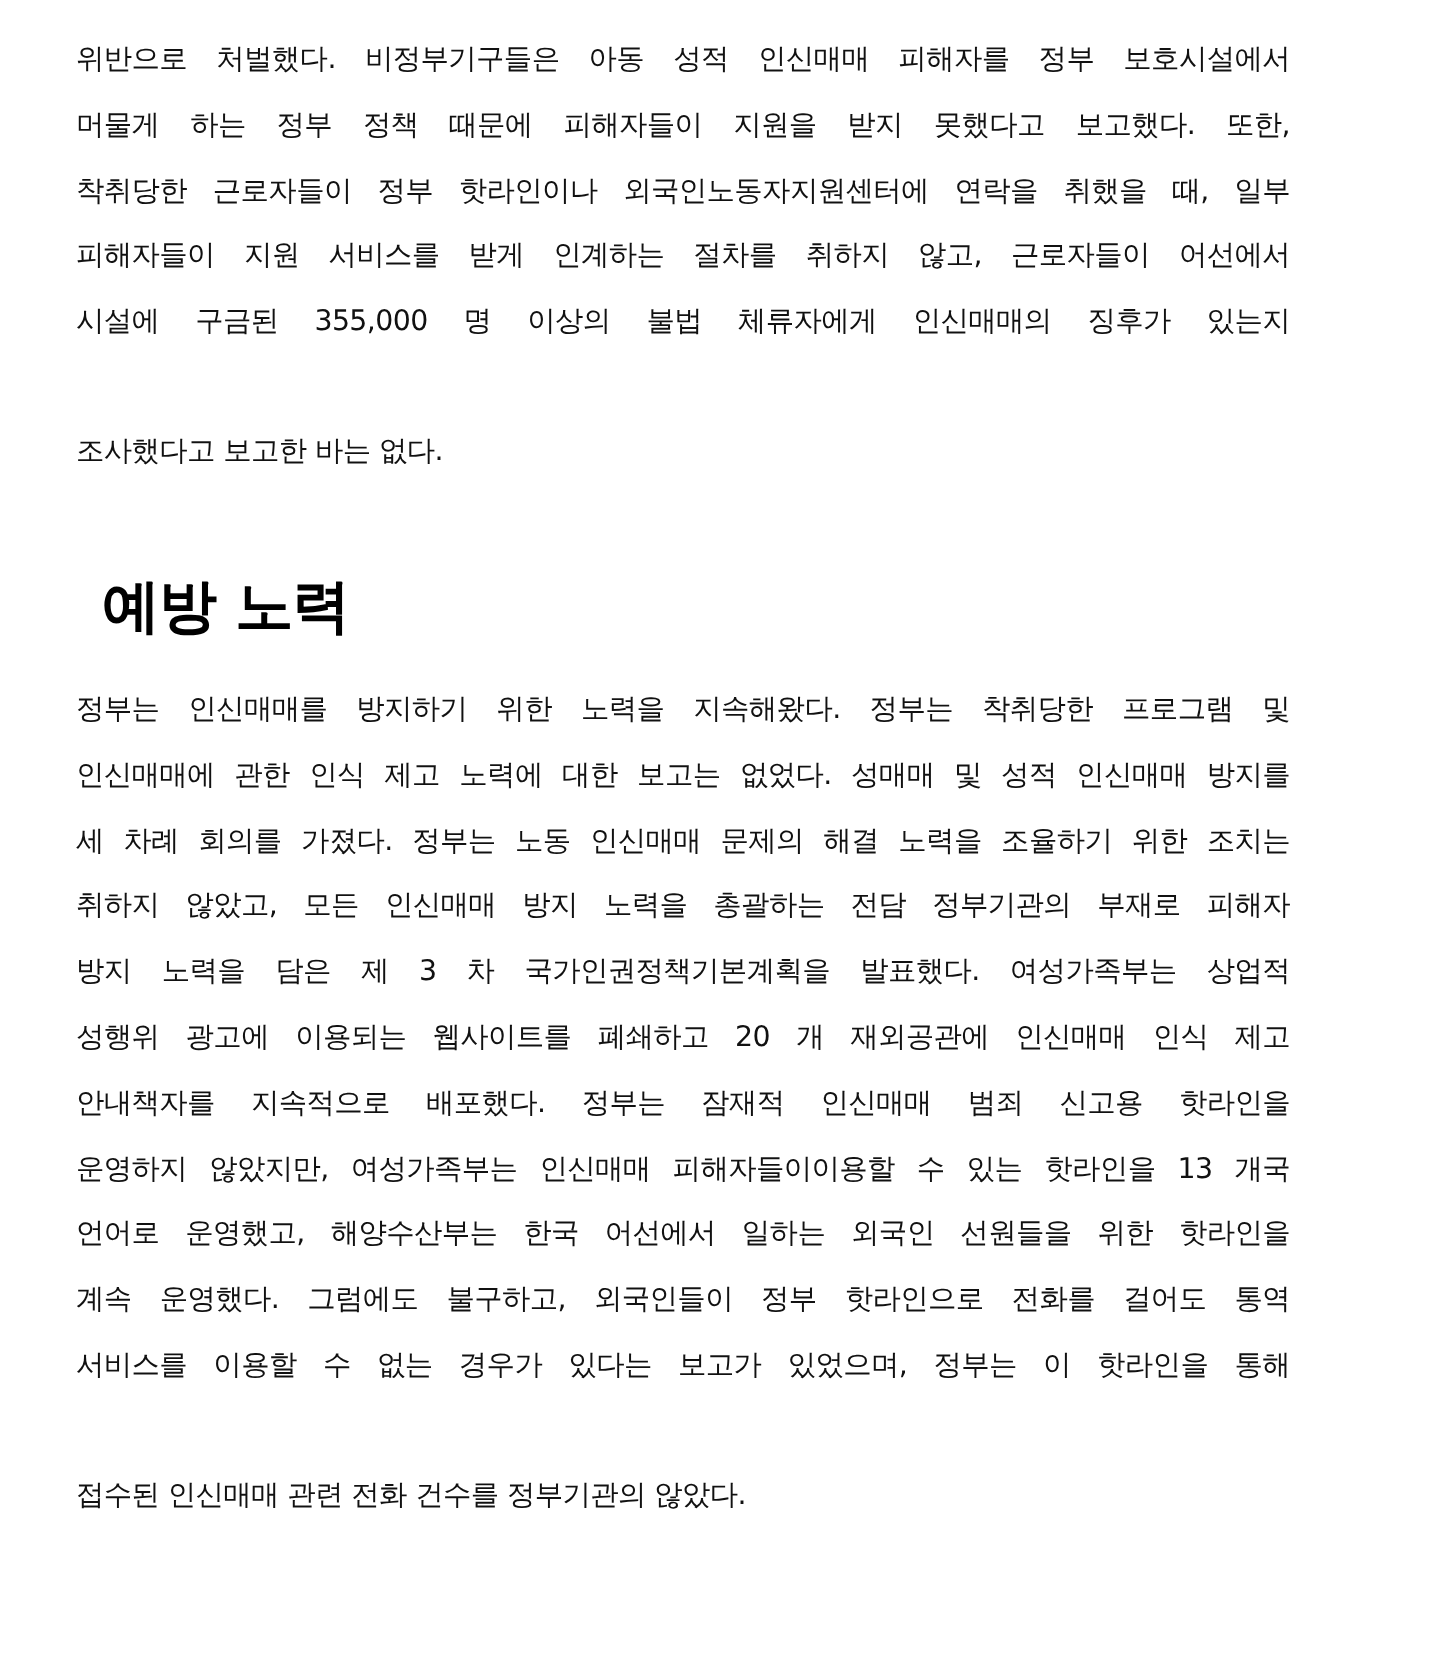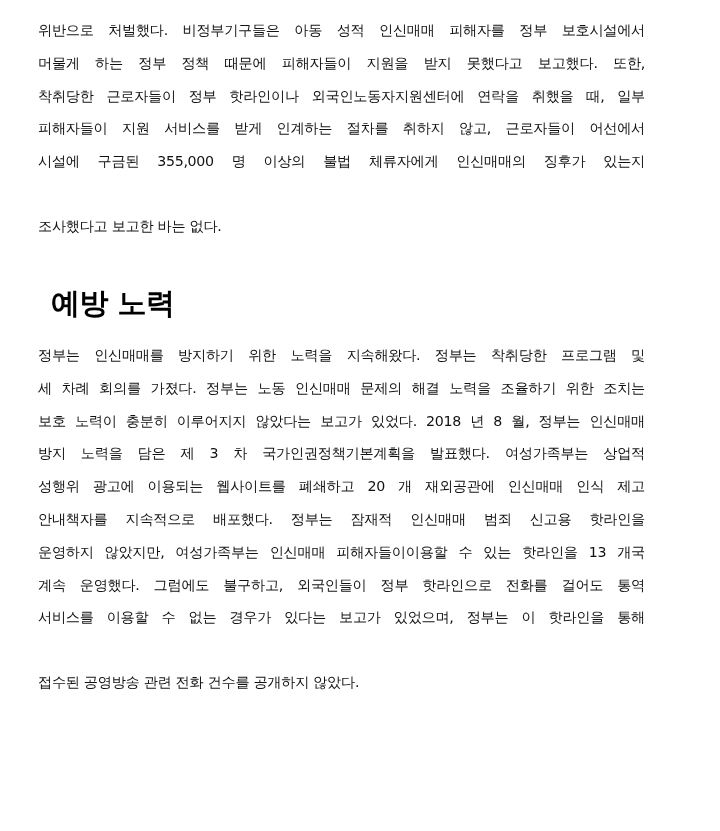--- a/index.html
+++ b/index.html
@@ -62,24 +62,26 @@
     <div class="line">착취당한 근로자들이 정부 핫라인이나 외국인노동자지원센터에 연락을 취했을 때, 일부</div>
     <div class="line">피해자들이 지원 서비스를 받게 인계하는 절차를 취하지 않고, 근로자들이 어선에서</div>
     <div class="line">시설에 구금된 355,000 명 이상의 불법 체류자에게 인신매매의 징후가 있는지</div>
     <div class="line last">조사했다고 보고한 바는 없다.</div>
   </div>
 
   <div class="heading">예방 노력</div>
 
   <div class="para" style="top:339px;">
     <div class="line">정부는 인신매매를 방지하기 위한 노력을 지속해왔다. 정부는 착취당한 프로그램 및</div>
+    <div class="line">인신매매에 관한 인식 제고 노력에 대한 보고는 없었다. 성매매 및 성적 인신매매 방지를</div>
     <div class="line">세 차례 회의를 가졌다. 정부는 노동 인신매매 문제의 해결 노력을 조율하기 위한 조치는</div>
-    <div class="line">보호 노력이 충분히 이루어지지 않았다는 보고가 있었다. 2018 년 8 월, 정부는 인신매매</div>
+    <div class="line">취하지 않았고, 모든 인신매매 방지 노력을 총괄하는 전담 정부기관의 부재로 피해자</div>
     <div class="line">방지 노력을 담은 제 3 차 국가인권정책기본계획을 발표했다. 여성가족부는 상업적</div>
     <div class="line">성행위 광고에 이용되는 웹사이트를 폐쇄하고 20 개 재외공관에 인신매매 인식 제고</div>
     <div class="line">안내책자를 지속적으로 배포했다. 정부는 잠재적 인신매매 범죄 신고용 핫라인을</div>
     <div class="line">운영하지 않았지만, 여성가족부는 인신매매 피해자들이이용할 수 있는 핫라인을 13 개국</div>
+    <div class="line">언어로 운영했고, 해양수산부는 한국 어선에서 일하는 외국인 선원들을 위한 핫라인을</div>
     <div class="line">계속 운영했다. 그럼에도 불구하고, 외국인들이 정부 핫라인으로 전화를 걸어도 통역</div>
     <div class="line">서비스를 이용할 수 없는 경우가 있다는 보고가 있었으며, 정부는 이 핫라인을 통해</div>
-    <div class="line last">접수된 공영방송 관련 전화 건수를 공개하지 않았다.</div>
+    <div class="line last">접수된 인신매매 관련 전화 건수를 정부기관의 않았다.</div>
   </div>
 
 </div>
 
 </body></html>

